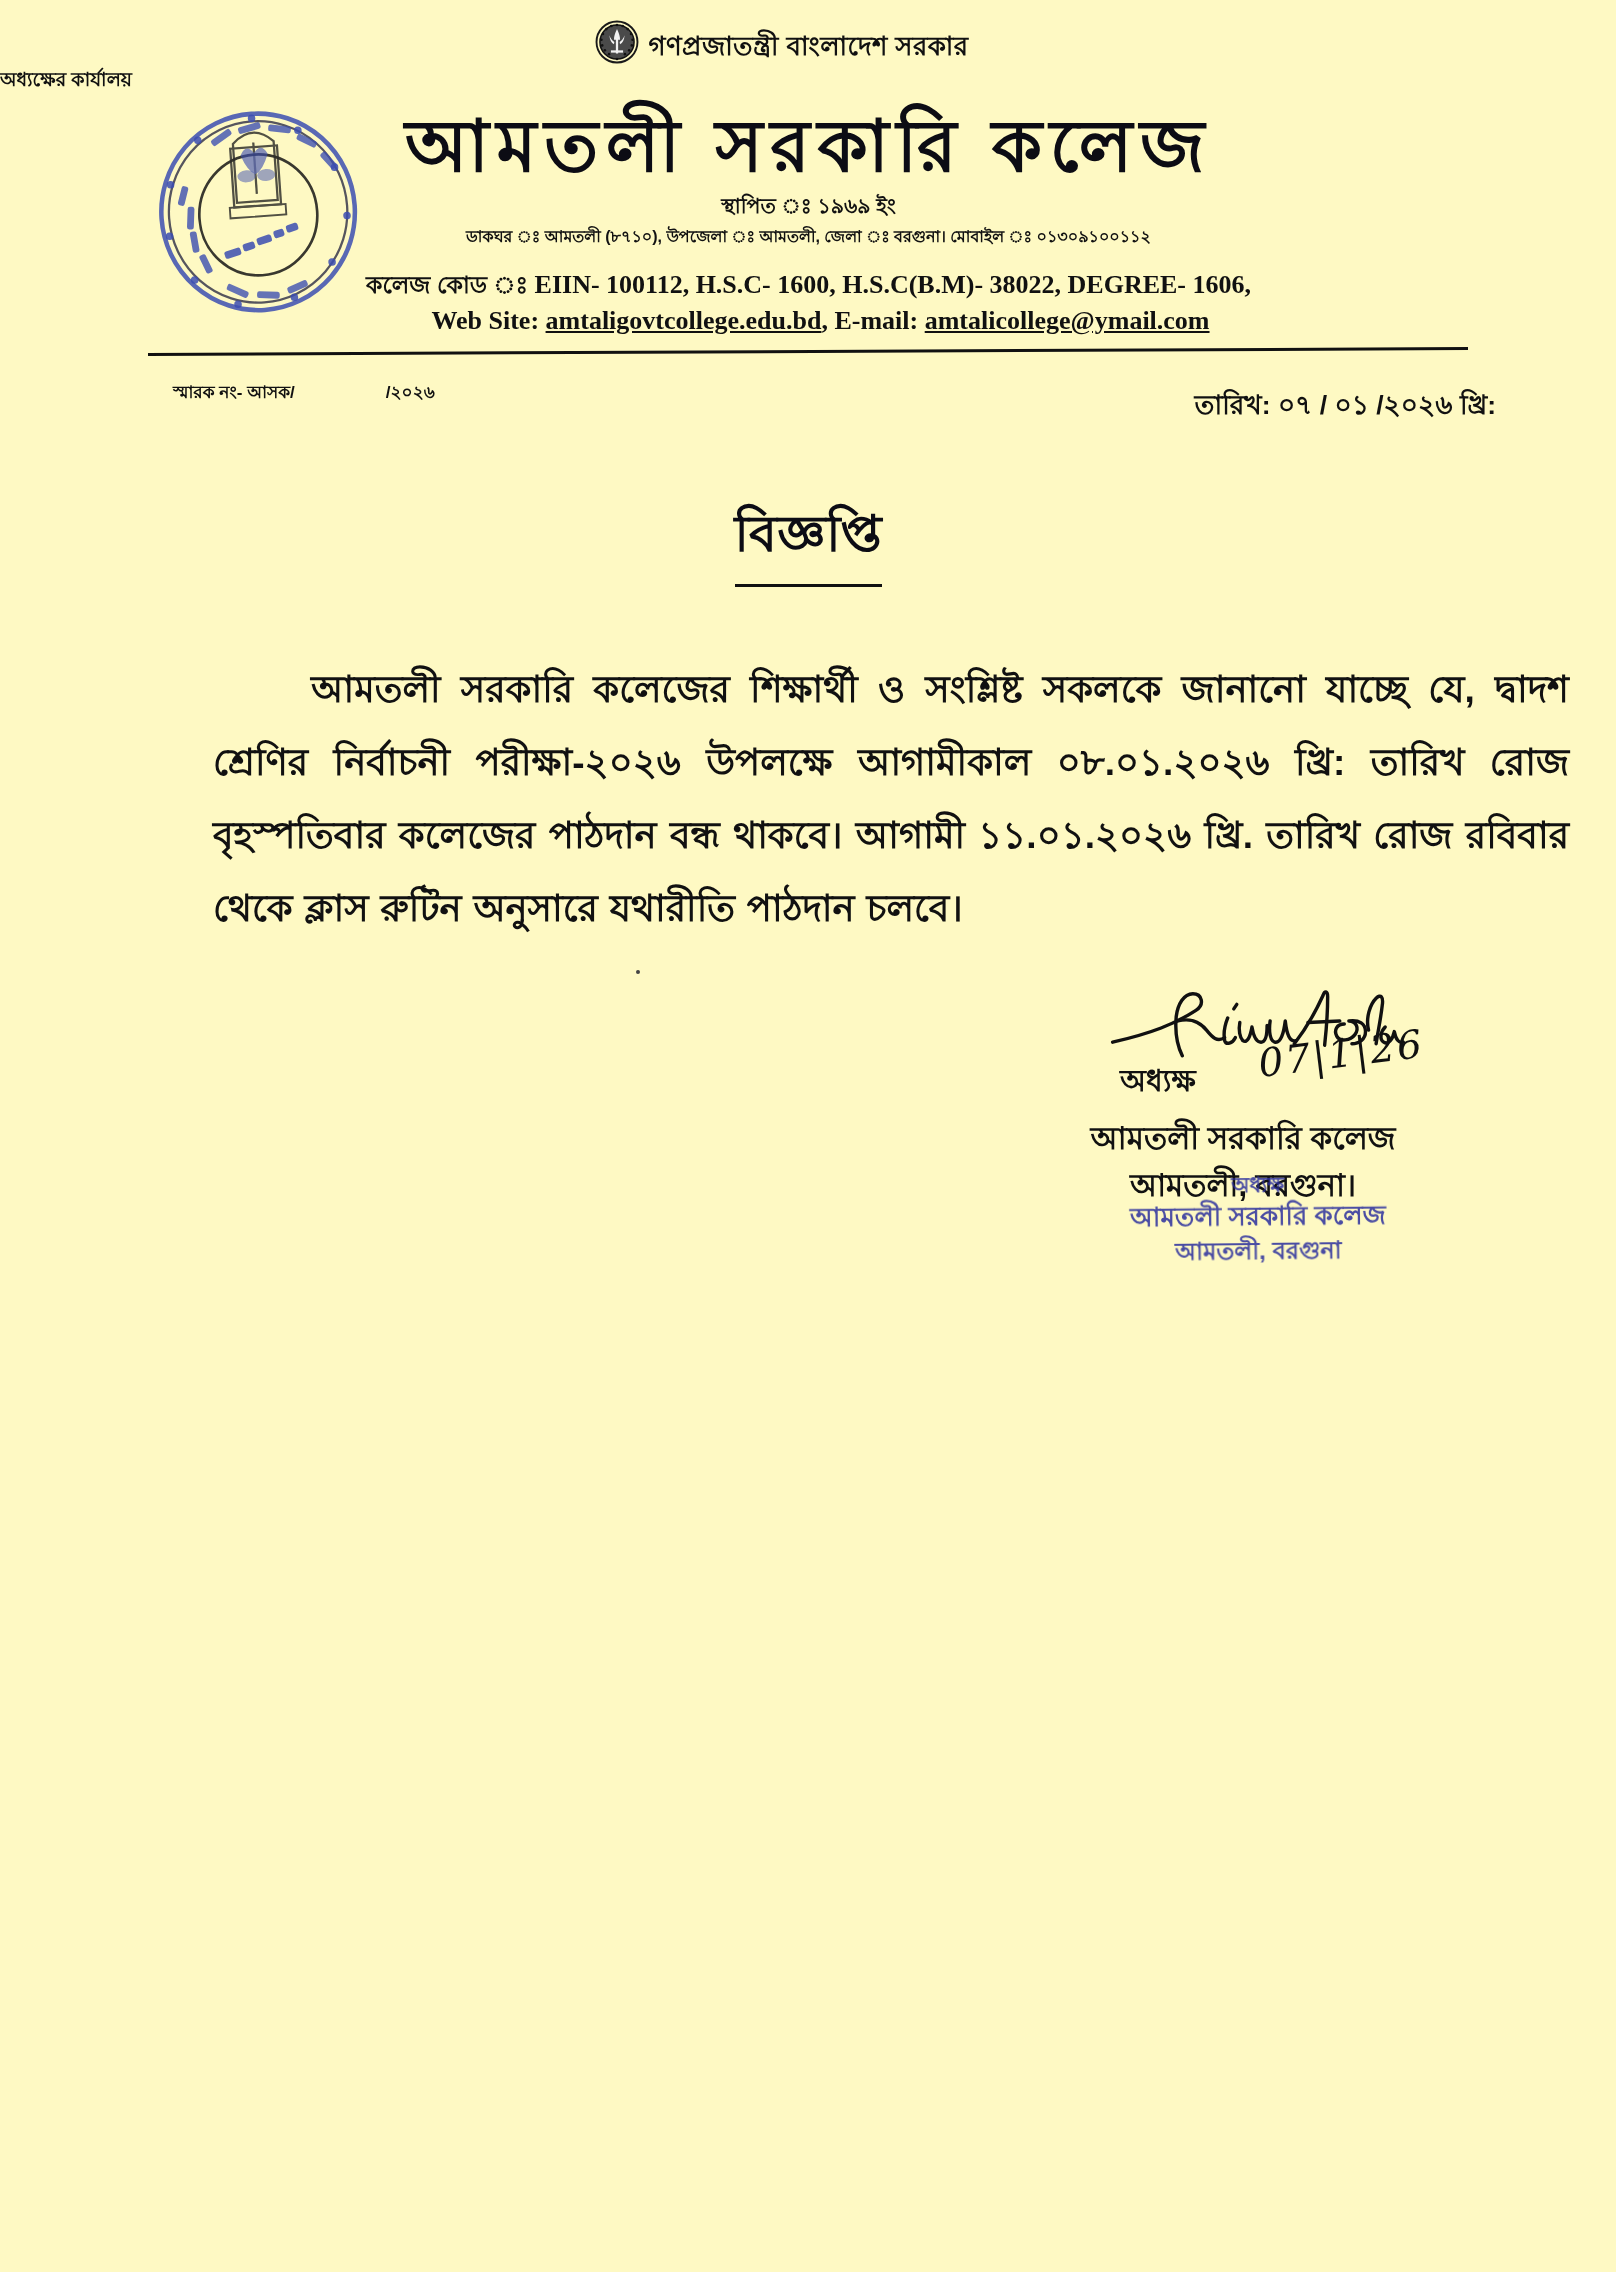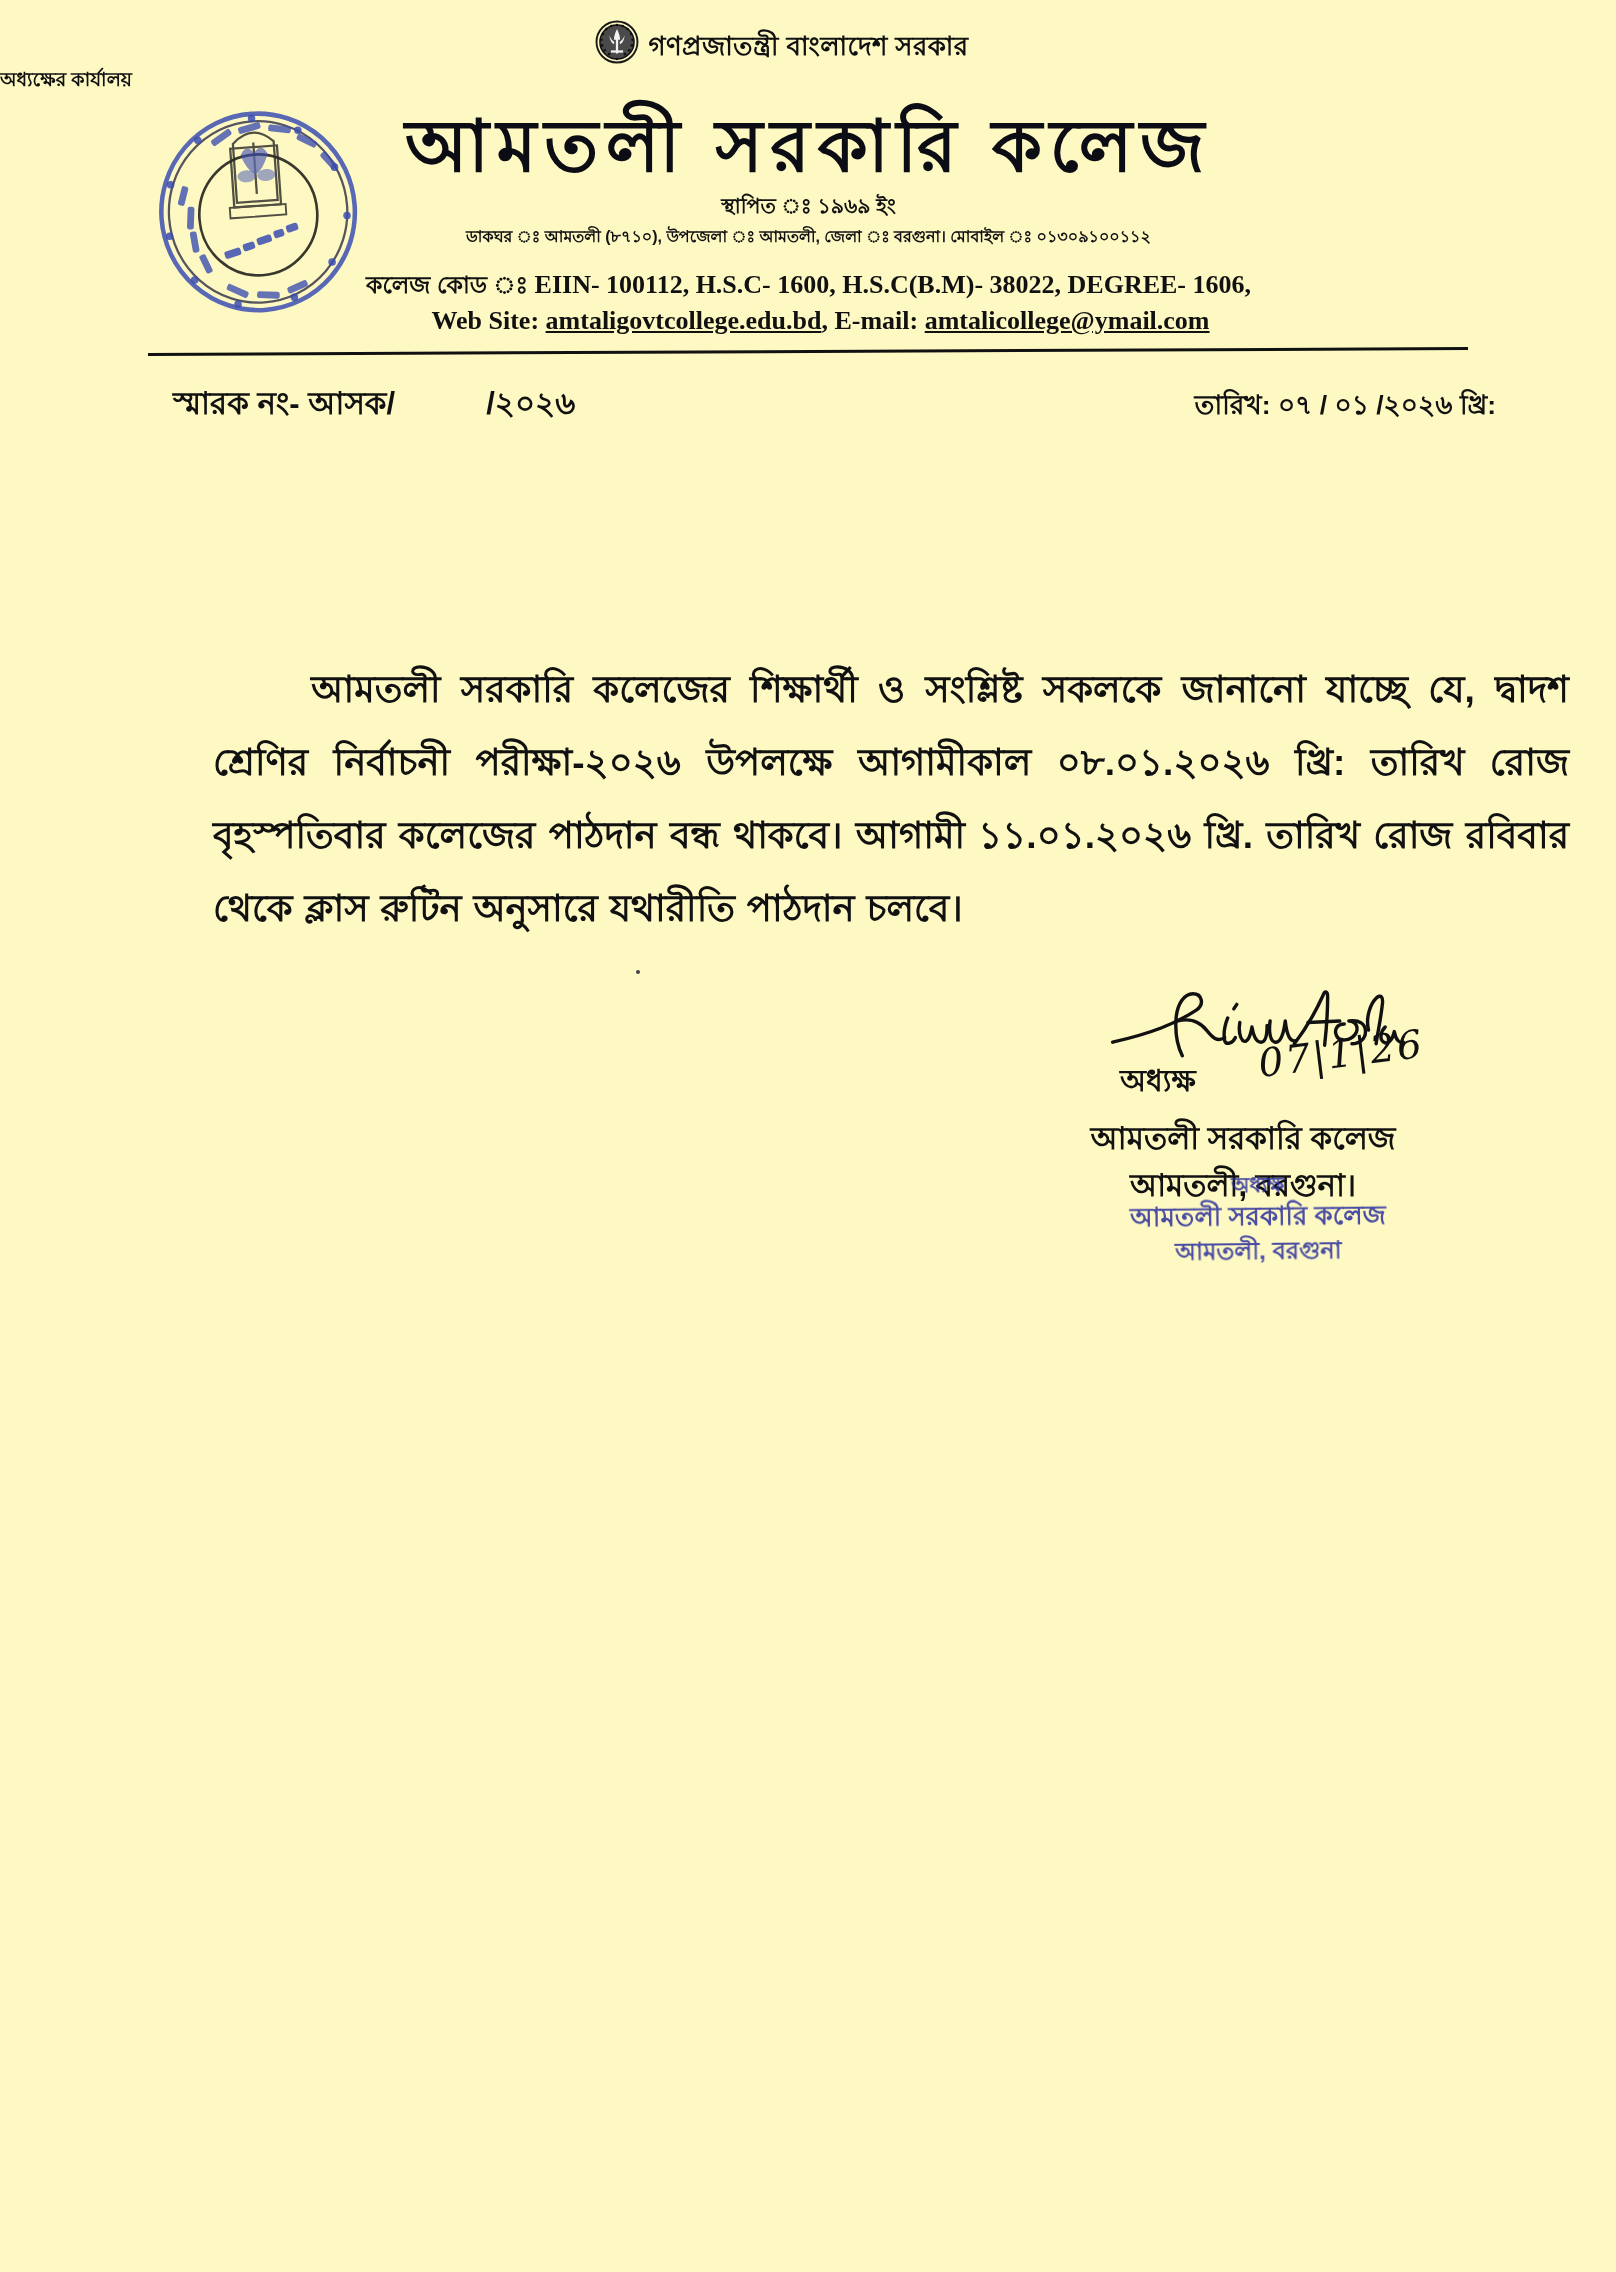--- a/index.html
+++ b/index.html
@@ -142,21 +142,21 @@
     left: 0;
     top: 379px;
     width: 1617px;
     height: 45px;
   }
   .memo-no {
     position: absolute;
     left: 173px;
     top: 0;
     font-family: "Liberation Sans", "DejaVu Sans", sans-serif;
-    font-size: 31px;
+    font-size: 17px;
     font-weight: 700;
     color: #111;
     white-space: nowrap;
   }
   .memo-no .gap { display: inline-block; width: 91px; }
   .memo-date {
     position: absolute;
     right: 121px;
     top: 6px;
     font-family: "Liberation Sans", "DejaVu Sans", sans-serif;
@@ -412,20 +412,23 @@
     </div>
   </div>
 
   <div class="memo-row">
     <div class="memo-no">
       <span>স্মারক নং- আসক/</span><span class="gap"></span><span>/২০২৬</span>
     </div>
     <div class="memo-date">তারিখ: ০৭ / ০১ /২০২৬ খ্রি:</div>
   </div>
 
+  <div class="notice-heading">
+    <span class="word">বিজ্ঞপ্তি</span>
+  </div>
 
   <div class="body-text">
     <span>আমতলী সরকারি কলেজের শিক্ষার্থী ও সংশ্লিষ্ট সকলকে জানানো যাচ্ছে যে, </span><span class="b">দ্বাদশ শ্রেণির নির্বাচনী পরীক্ষা-২০২৬</span><span> উপলক্ষে আগামীকাল ০৮.০১.২০২৬ খ্রি: তারিখ রোজ বৃহস্পতিবার কলেজের পাঠদান বন্ধ থাকবে। আগামী </span><span class="b">১১.০১.২০২৬ খ্রি.</span><span> তারিখ রোজ রবিবার থেকে ক্লাস রুটিন অনুসারে যথারীতি পাঠদান চলবে।</span>
   </div>
 
   <div class="stray-dot"></div>
 
   <div class="sign-block">
 
     <div class="signature-mark">

